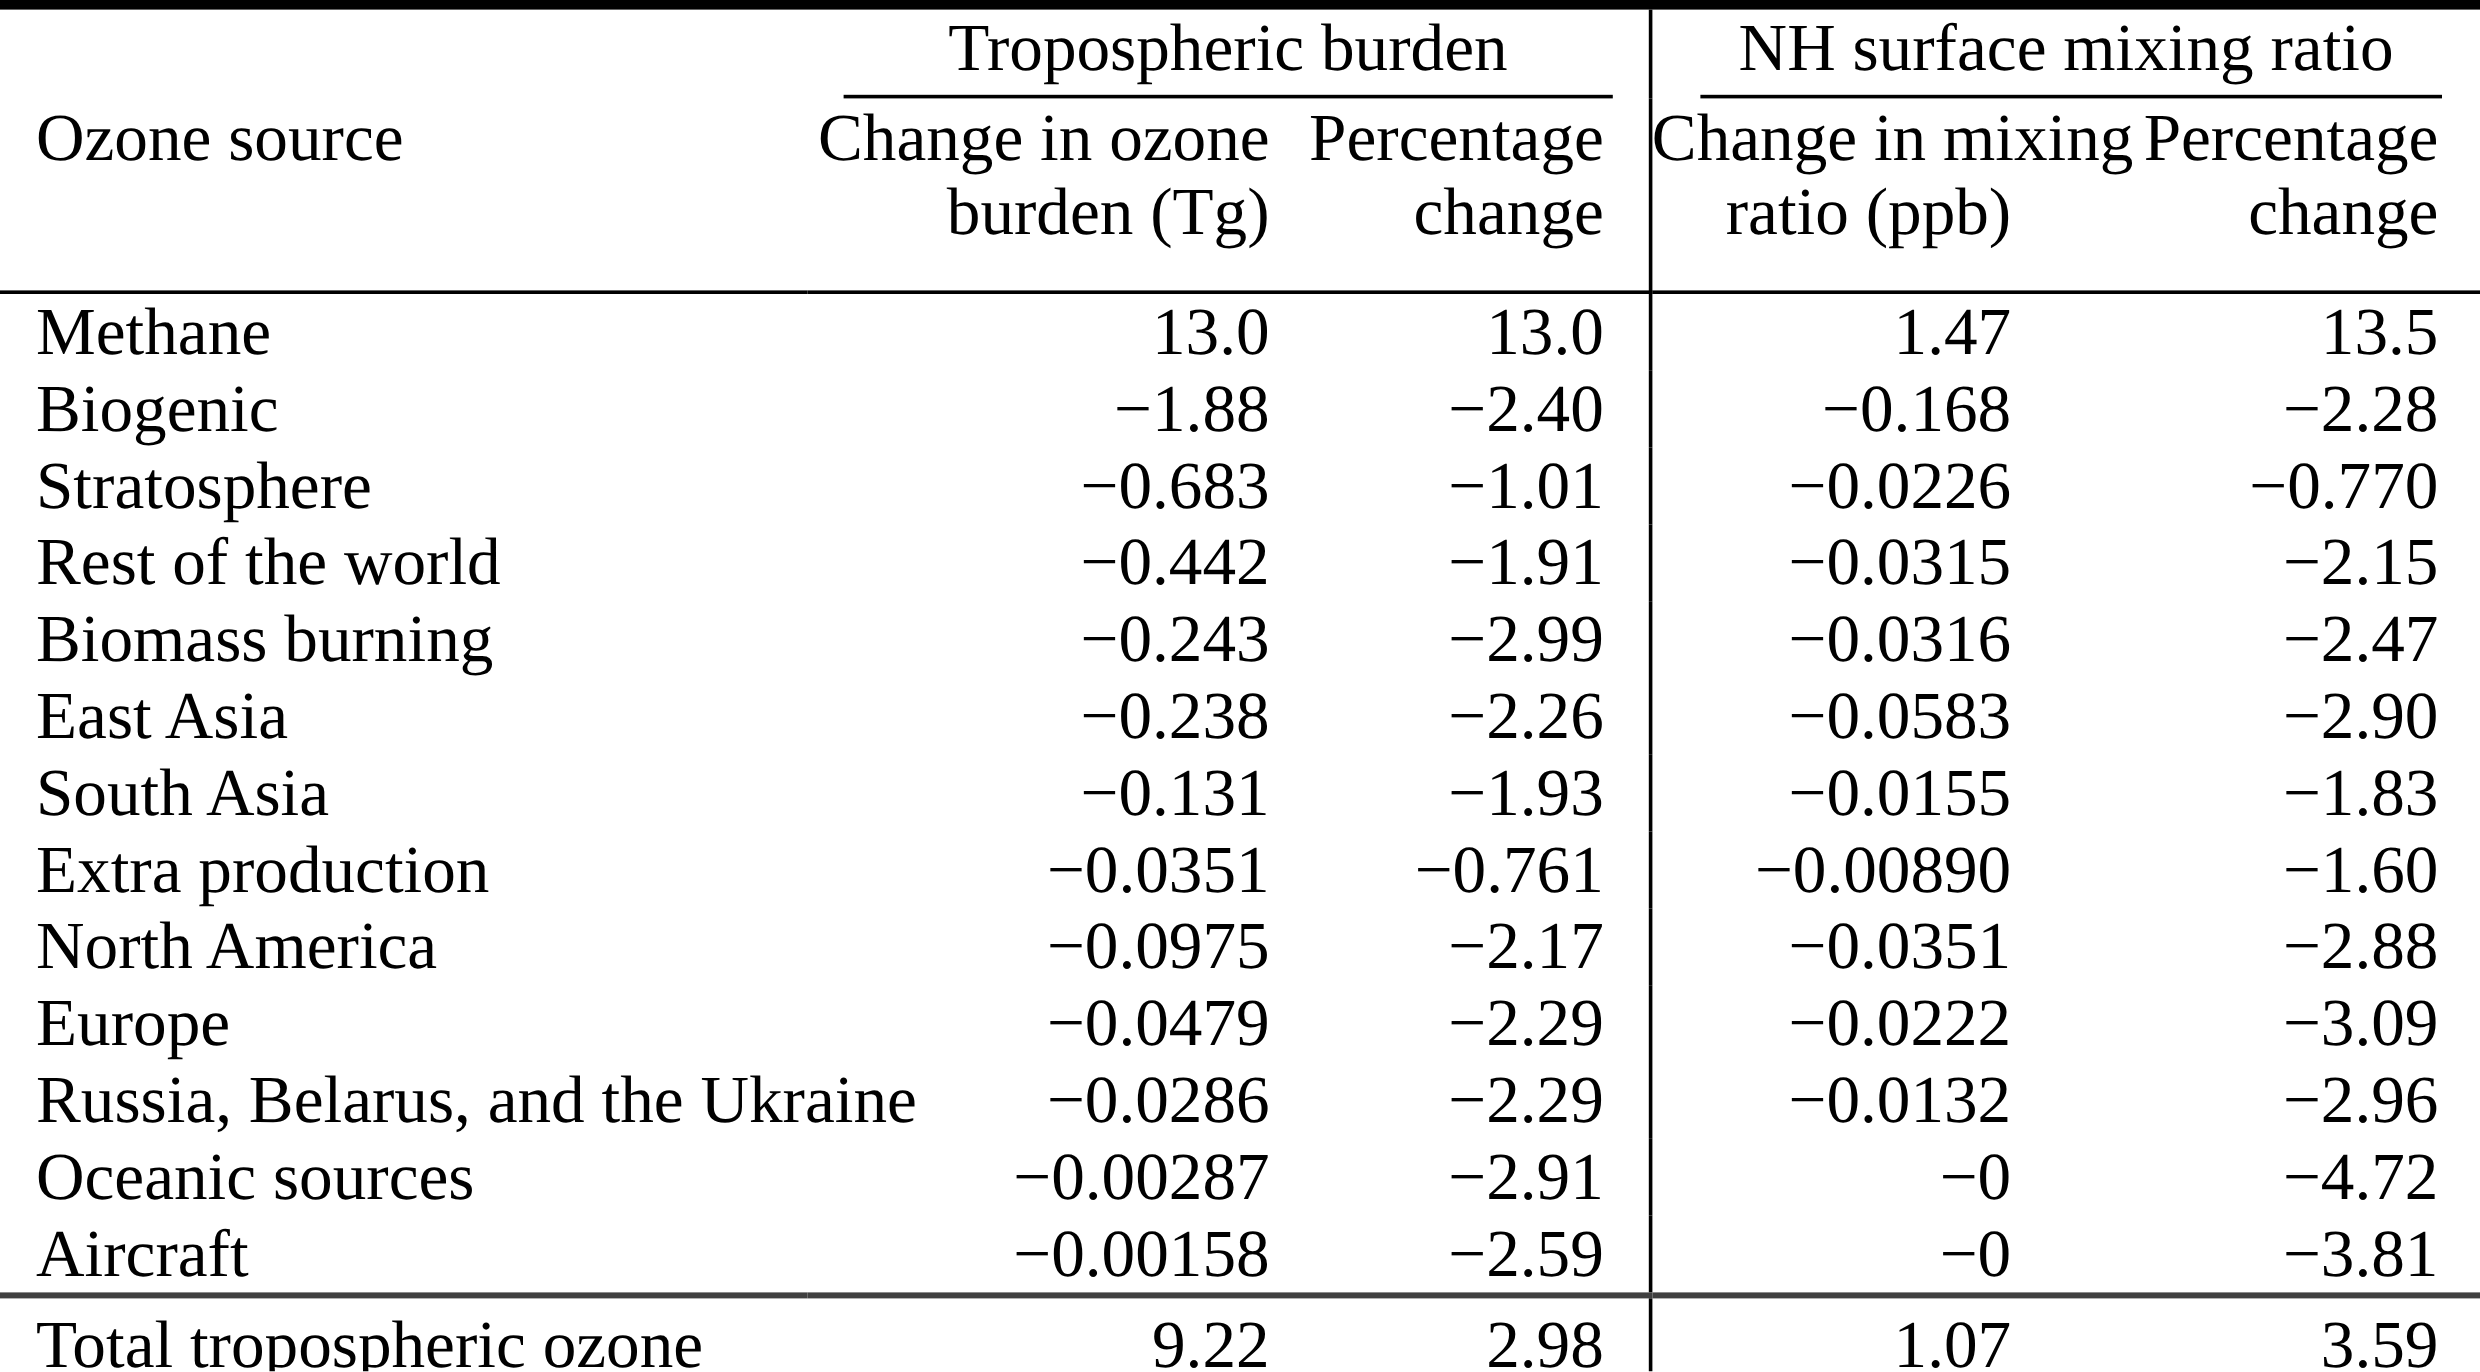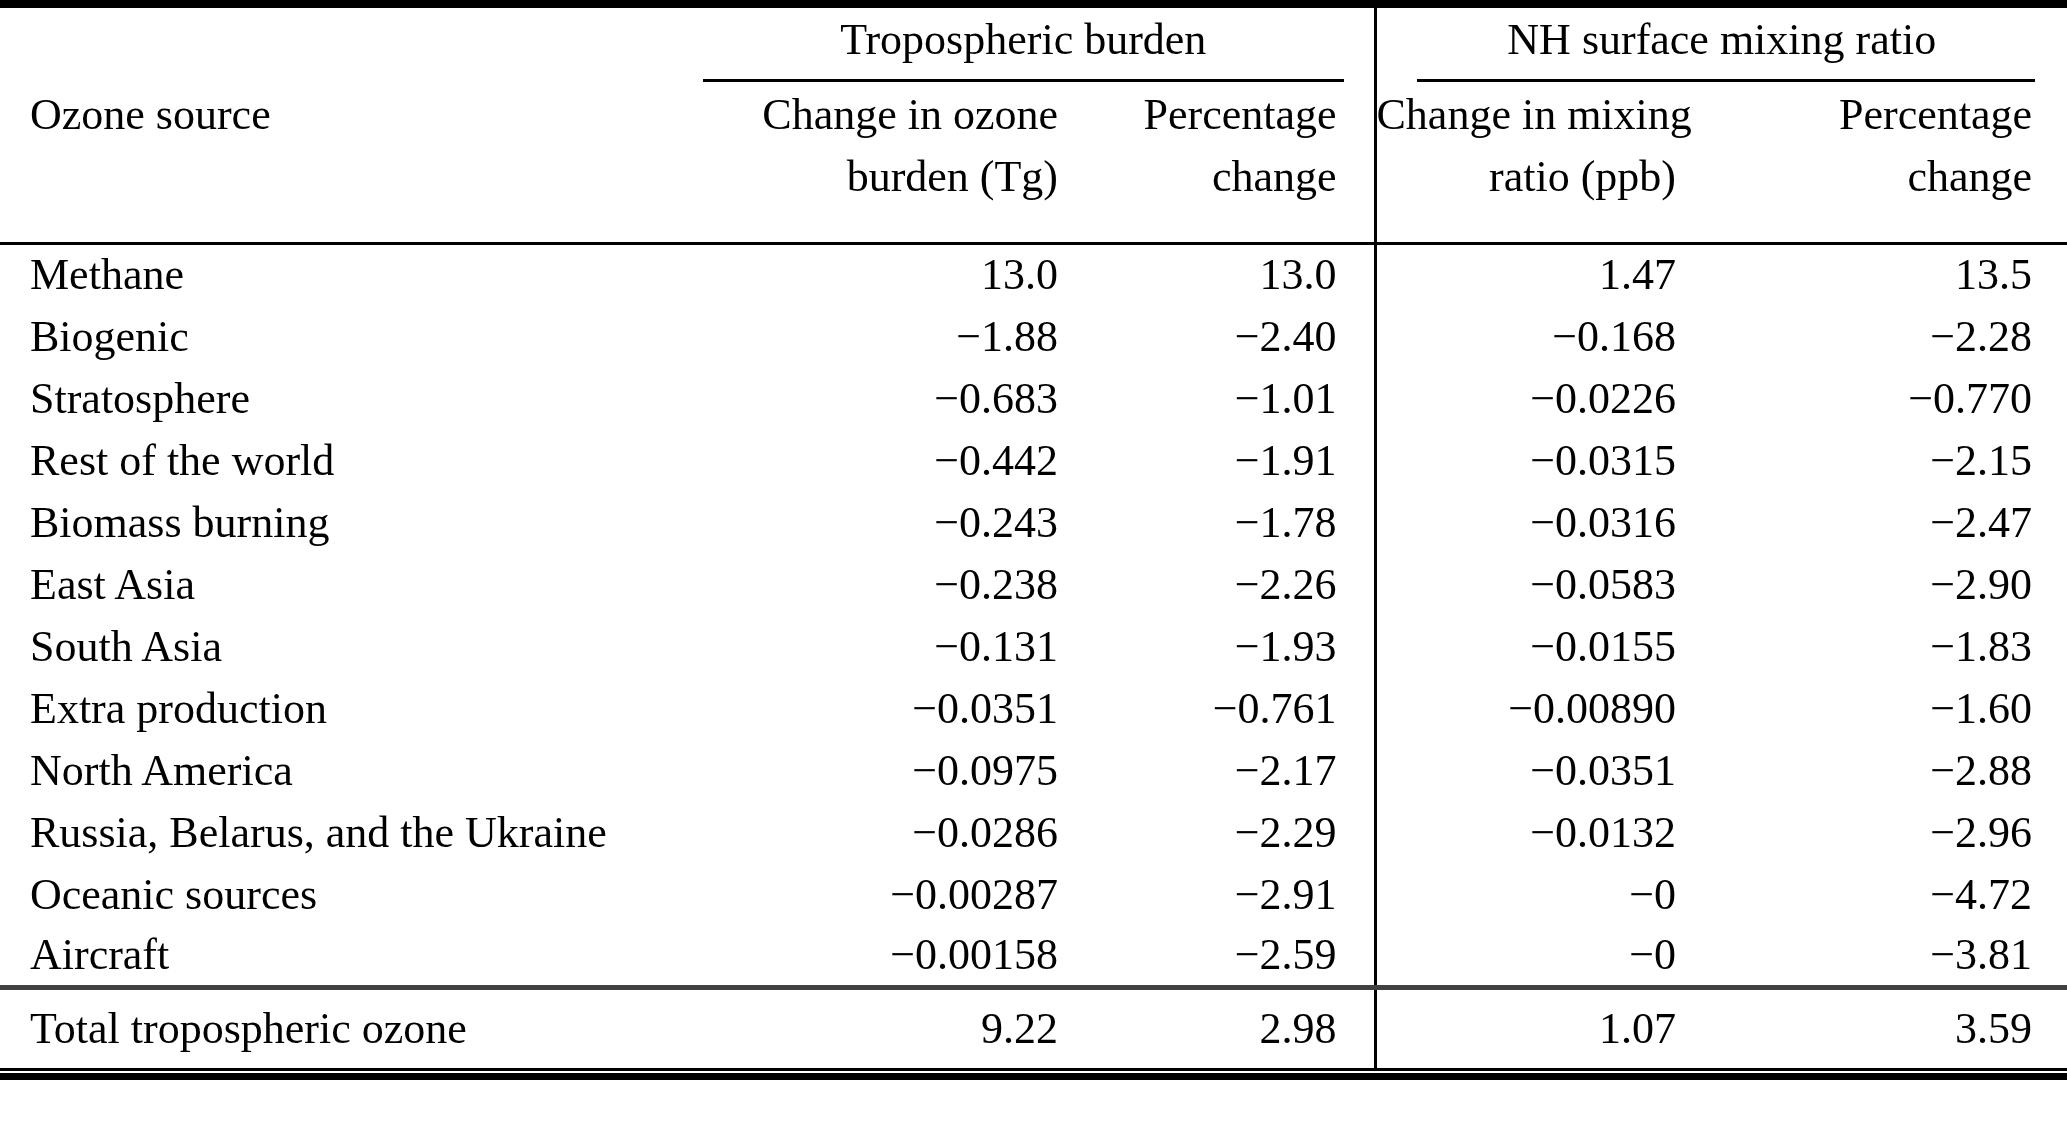--- a/index.html
+++ b/index.html
@@ -3,21 +3,21 @@
 <meta charset="utf-8">
 <style>
   html, body { margin: 0; padding: 0; background: #ffffff; }
   .page {
     position: relative;
     width: 2067px;
     height: 1143px;
     background: #ffffff;
     color: #000000;
     font-family: "Liberation Serif", "DejaVu Serif", serif;
-    font-size: 44px;
+    font-size: 56px;
     overflow: hidden;
   }
   .rule-top { height: 8px; background: #000; }
   .rule-bottom-thick { height: 7px; background: #000; margin-top: 2px; }
 
   table.t {
     width: 2067px;
     border-collapse: collapse;
     table-layout: fixed;
   }
@@ -135,21 +135,21 @@
     <tr class="data-row">
       <td class="src">Rest of the world</td>
       <td class="num n2">−0.442</td>
       <td class="num n3 sep">−1.91</td>
       <td class="num n4">−0.0315</td>
       <td class="num n5">−2.15</td>
     </tr>
     <tr class="data-row">
       <td class="src">Biomass burning</td>
       <td class="num n2">−0.243</td>
-      <td class="num n3 sep">−1.78</td>
+      <td class="num n3 sep">−2.99</td>
       <td class="num n4">−0.0316</td>
       <td class="num n5">−2.47</td>
     </tr>
     <tr class="data-row">
       <td class="src">East Asia</td>
       <td class="num n2">−0.238</td>
       <td class="num n3 sep">−2.26</td>
       <td class="num n4">−0.0583</td>
       <td class="num n5">−2.90</td>
     </tr>
@@ -166,20 +166,27 @@
       <td class="num n3 sep">−0.761</td>
       <td class="num n4">−0.00890</td>
       <td class="num n5">−1.60</td>
     </tr>
     <tr class="data-row">
       <td class="src">North America</td>
       <td class="num n2">−0.0975</td>
       <td class="num n3 sep">−2.17</td>
       <td class="num n4">−0.0351</td>
       <td class="num n5">−2.88</td>
+    </tr>
+    <tr class="data-row">
+      <td class="src">Europe</td>
+      <td class="num n2">−0.0479</td>
+      <td class="num n3 sep">−2.29</td>
+      <td class="num n4">−0.0222</td>
+      <td class="num n5">−3.09</td>
     </tr>
     <tr class="data-row">
       <td class="src">Russia, Belarus, and the Ukraine</td>
       <td class="num n2">−0.0286</td>
       <td class="num n3 sep">−2.29</td>
       <td class="num n4">−0.0132</td>
       <td class="num n5">−2.96</td>
     </tr>
     <tr class="data-row">
       <td class="src">Oceanic sources</td>

